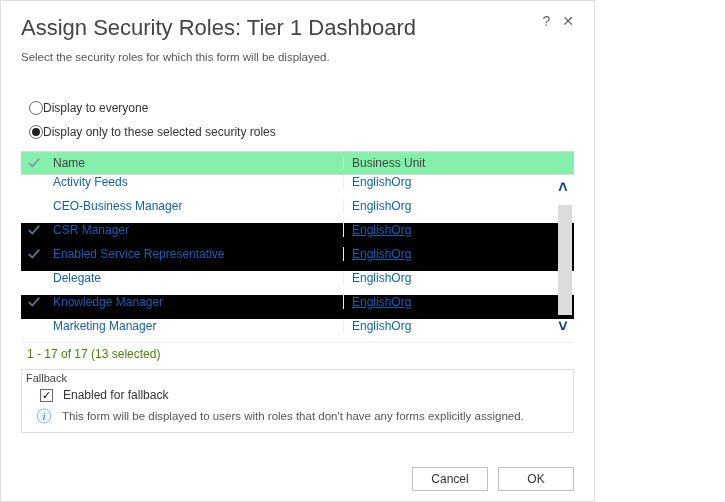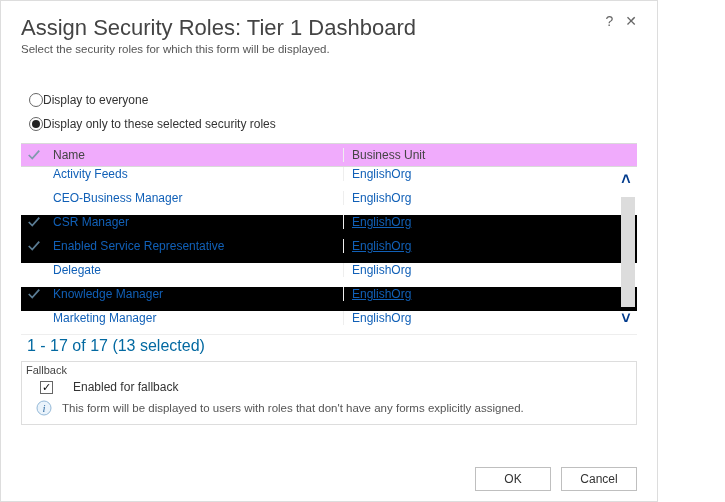--- a/index.html
+++ b/index.html
@@ -6,40 +6,40 @@
   html, body {
     margin: 0; padding: 0;
     width: 725px; height: 502px;
     font-family: "Segoe UI", Arial, sans-serif;
     font-size: 12px;
     color: #333;
     background: #fff;
     overflow: hidden;
   }
   .dialog {
-    width: 658px; height: 502px;
+    width: 595px; height: 502px;
     background: #fff;
     border: 1px solid #ddd;
     position: relative;
     padding: 0 20px;
   }
   .header {
     padding-top: 14px;
     position: relative;
   }
   .title {
     font-size: 22px;
     font-weight: 300;
     color: #444;
     margin: 0;
   }
   .subtitle {
     font-size: 11.5px;
     color: #555;
-    margin-top: 2px;
+    margin-top: 10px;
   }
   .header-buttons {
     position: absolute;
     right: 0;
     top: 12px;
     display: flex;
     gap: 12px;
     color: #666;
     font-size: 14px;
   }
@@ -76,21 +76,21 @@
   .table-wrap {
     margin-top: 8px;
     position: relative;
   }
   .table-header {
     display: flex;
     height: 24px;
     align-items: center;
     border-top: 1px solid #d9d9d9;
     border-bottom: 1px solid #d9d9d9;
-    background: #f0abfc;
+    background: #86efac;
     font-size: 12px;
     color: #444;
   }
   .col-check { width: 28px; padding-left: 6px; flex: none; display: flex; align-items: center; }
   .col-name { width: 295px; flex: none; padding-left: 4px; border-right: 1px solid #eee; }
   .col-bu   { flex: 1; padding-left: 8px; }
   .col-scroll { width: 20px; flex: none; }
   .table-body {
     height: 167px;
     overflow: hidden;
@@ -136,38 +136,38 @@
     top: 30px;
     width: 14px;
     height: 110px;
     background: #dcdcdc;
   }
   .pagecount {
     height: 22px;
     display: flex;
     align-items: center;
     padding-left: 6px;
-    font-size: 16px;
-    color: #0369a1;
+    font-size: 12px;
+    color: #4d7c0f;
     border-top: 1px solid #eee;
   }
   .fallback {
     border: 1px solid #ddd;
     margin-top: 5px;
     font-size: 12px;
   }
   .fallback-head {
     font-size: 11px;
     color: #444;
     padding: 2px 6px 0 4px;
   }
   .fallback-row {
     display: flex;
     align-items: center;
-    gap: 20px;
+    gap: 10px;
     padding: 4px 6px 2px 18px;
   }
   .cb {
     width: 13px; height: 13px;
     border: 1px solid #666;
     background: #fff;
     display: inline-flex;
     align-items: center;
     justify-content: center;
     flex: none;
@@ -334,17 +334,17 @@
         <svg viewBox="0 0 16 16" width="16" height="16">
           <circle cx="8" cy="8" r="7" fill="#eaf3fb" stroke="#94b9d8"></circle>
           <text x="8" y="12" text-anchor="middle" font-size="11" font-style="italic" font-family="Georgia" fill="#2f6aa0">i</text>
         </svg>
       </span>
       <span>This form will be displayed to users with roles that don't have any forms explicitly assigned.</span>
     </div>
   </div>
 
   <div class="footer">
+    <div class="btn">Cancel</div>
     <div class="btn">OK</div>
-    <div class="btn">Cancel</div>
   </div>
 
 </div>
 
 </body></html>

